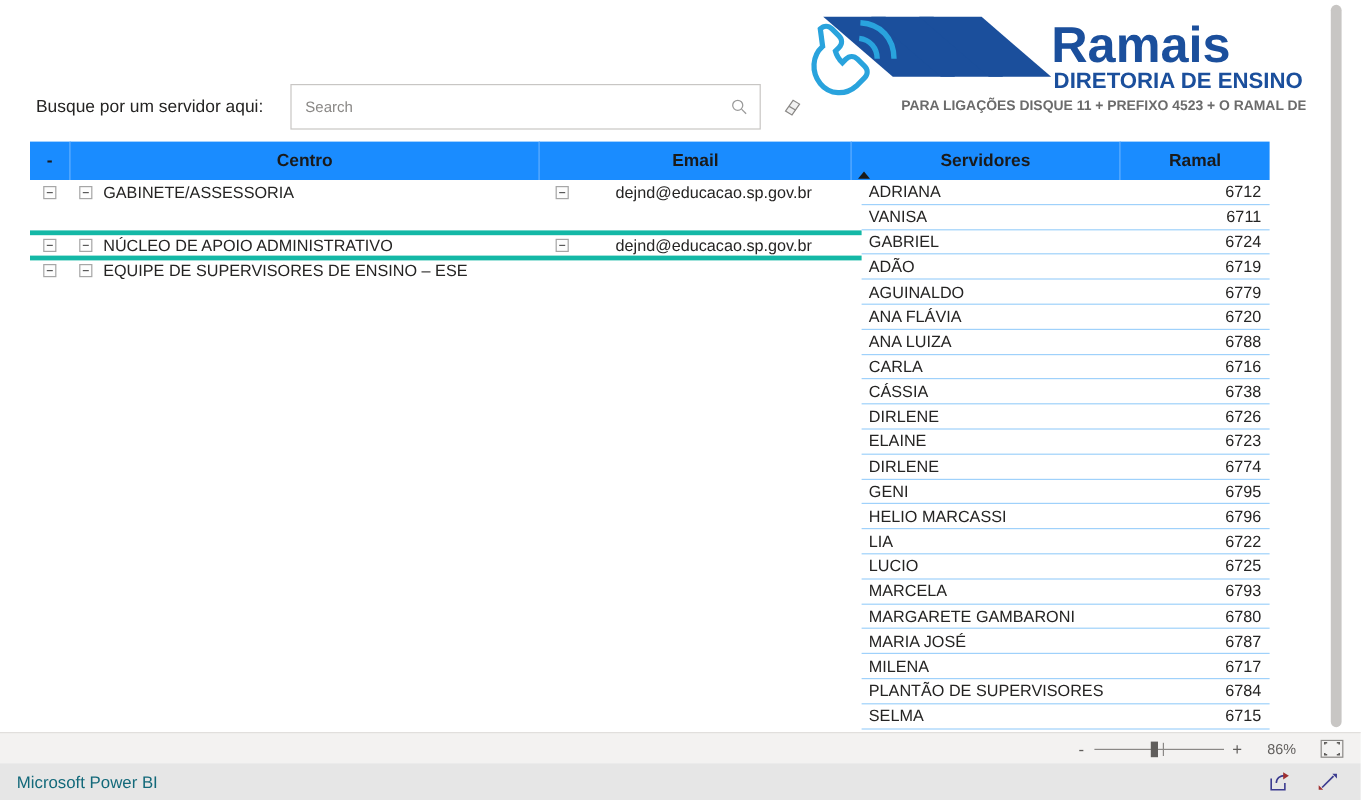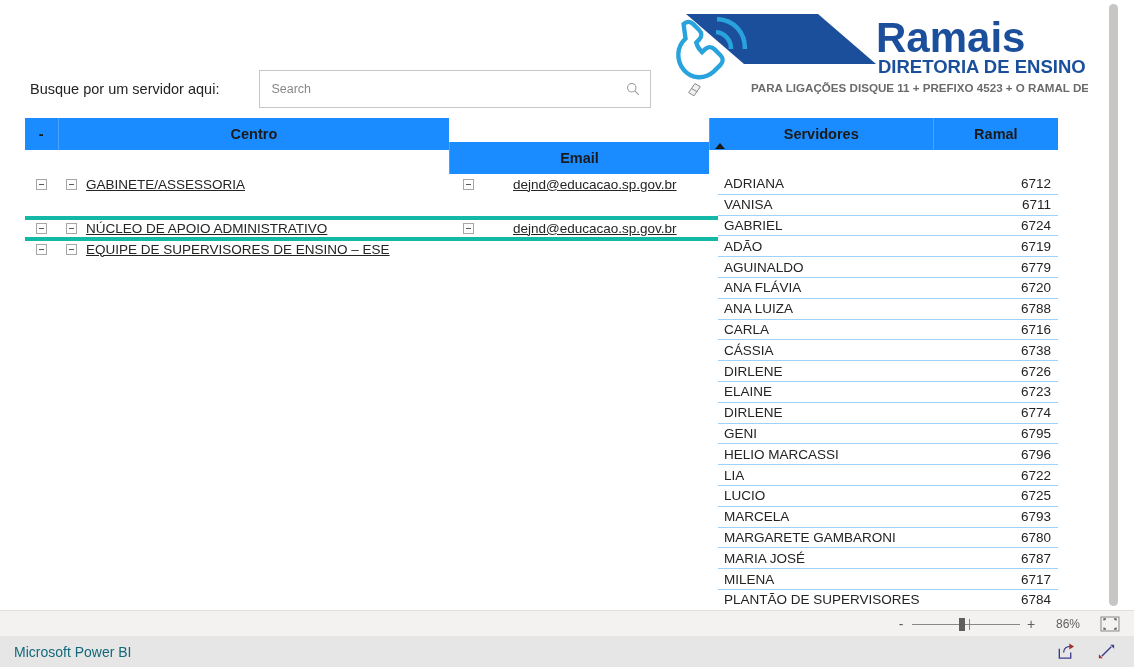--- a/index.html
+++ b/index.html
@@ -36,21 +36,20 @@
     width: 420px; height: 100px;
   }
   #logo svg { display: block; }
 
   
   #search-row {
     position: absolute;
     left: 30px; top: 70px;
     display: flex;
     align-items: center;
-    gap: 17px;
   }
   #search-label {
     font-size: 14.5px;
     color: #252423;
     margin-right: 23px;
     white-space: nowrap;
   }
   #search-box {
     position: relative;
     width: 392px; height: 38px;
@@ -98,21 +97,21 @@
     font-weight: bold;
     font-size: 14.5px;
     display: flex;
     align-items: center;
     position: relative;
   }
   .hdr + .hdr { border-left: 1px solid #4aa3ff; }
 
   .c-dash   { width: 33px;  justify-content: center; }
   .c-centro { width: 397px; justify-content: center; }
-  .c-email  { width: 263px; justify-content: center; margin-top: 24px; }
+  .c-email  { width: 263px; justify-content: center; }
   .c-serv   { width: 227px; justify-content: center; }
   .c-ramal  { width: 127px; justify-content: center; }
 
   .sort-arrow {
     position: absolute;
     left: 5px; bottom: 1px;
     width: 0; height: 0;
     border-left: 5px solid transparent;
     border-right: 5px solid transparent;
     border-bottom: 6px solid #1a1a1a;
@@ -124,21 +123,20 @@
   #left-pane { width: 693px; flex: 0 0 693px; }
   #right-pane { width: 340px; flex: 0 0 340px; }
 
   .grp-row {
     display: flex;
     align-items: center;
     height: 21px;
     font-size: 13.5px;
     color: #252423;
     border-bottom: 1px solid transparent;
-    text-decoration: underline;
   }
   .grp-row.sep { border-top: 4px solid #14b8a6; }
 
   .cell-dash { width: 33px; display: flex; justify-content: center; align-items: center; }
   .cell-centro { width: 397px; display: flex; align-items: center; padding-left: 8px; }
   .cell-email { width: 263px; display: flex; align-items: center; padding-left: 8px; gap: 30px; }
 
   .expander {
     width: 11px; height: 11px;
     border: 1px solid #a6a6a6;

